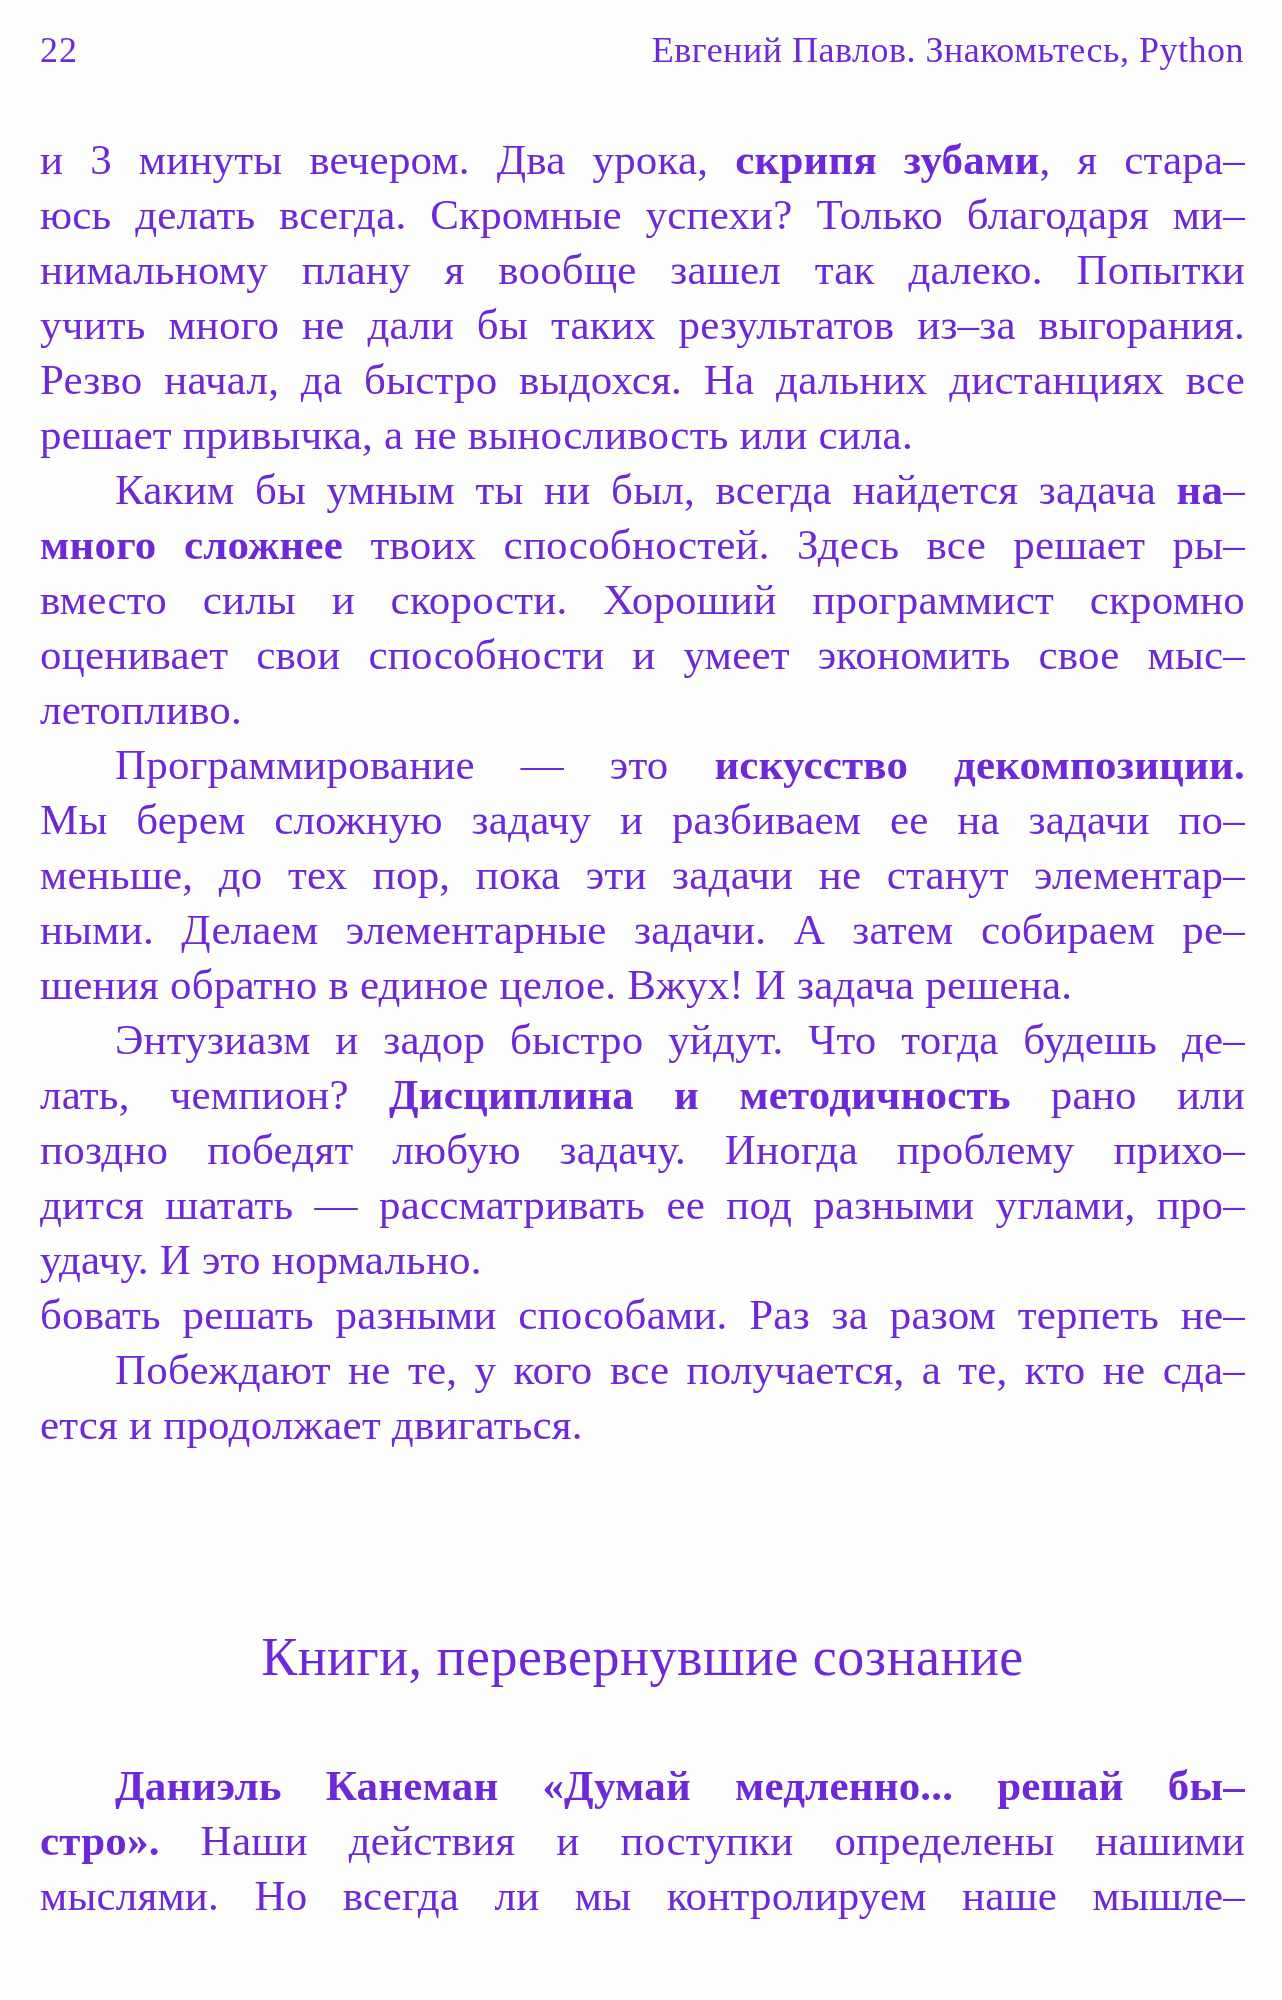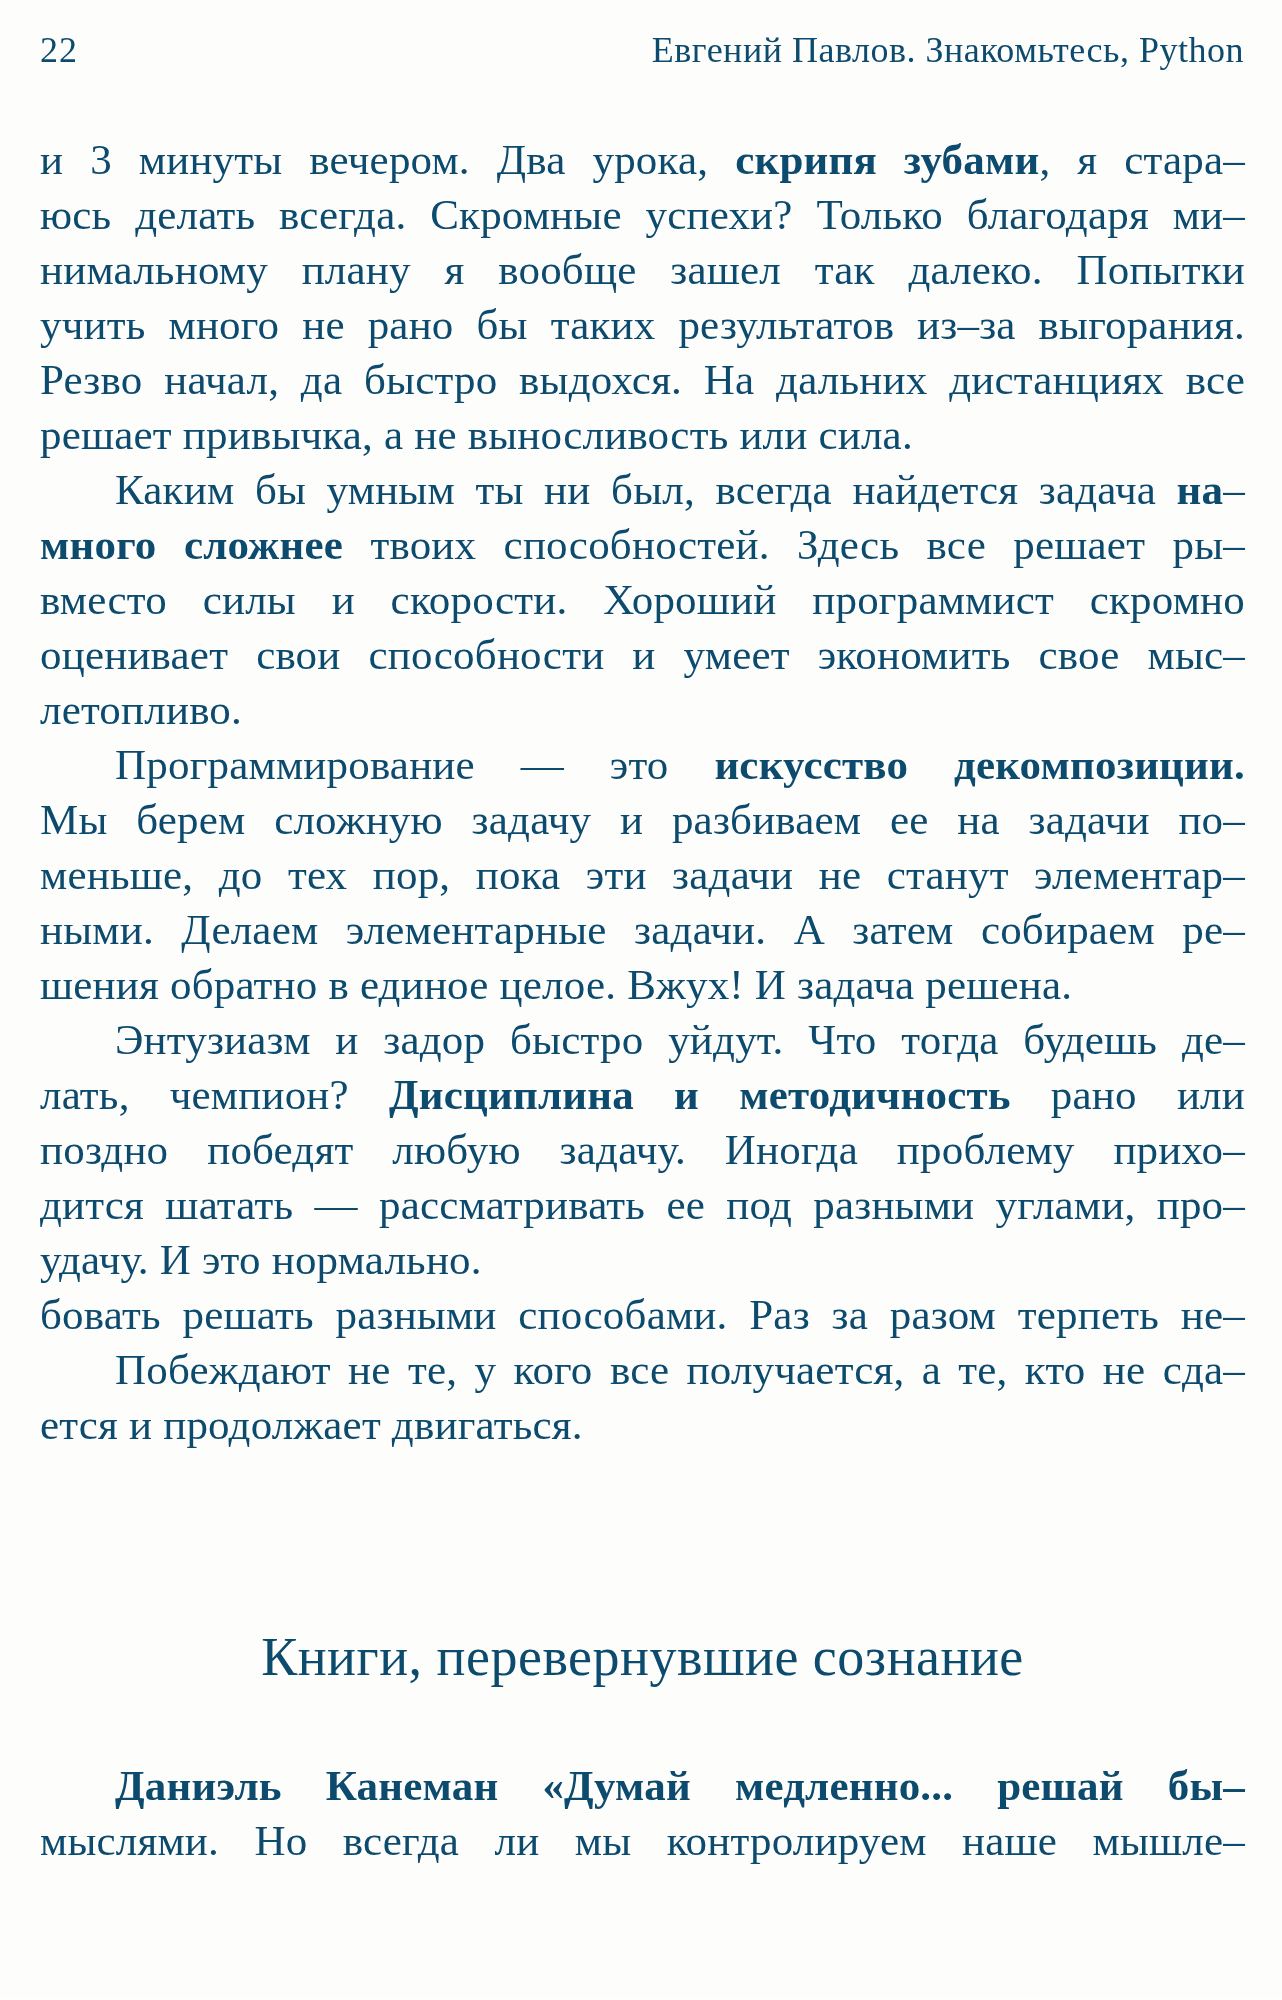--- a/index.html
+++ b/index.html
@@ -5,21 +5,21 @@
   html, body { margin: 0; padding: 0; }
   body {
     width: 1282px; height: 2000px;
     background: #ffffff;
     font-family: "Liberation Serif", "DejaVu Serif", serif;
   }
   .page {
     position: relative;
     width: 1282px; height: 1999px;
     background: #fdfdfc;
-    color: #0c4a6e;
+    color: #6d28d9;
     overflow: hidden;
   }
   .page-header {
     position: absolute;
     left: 40px; right: 38px; top: 28px;
     display: flex;
     justify-content: space-between;
     align-items: baseline;
     font-size: 36px;
     line-height: 44px;
@@ -65,21 +65,21 @@
   <header class="page-header">
     <span class="page-num">22</span>
     <span class="running-title">Евгений Павлов. Знакомьтесь, Python</span>
   </header>
 
   <main class="page-body">
       <div class="paragraph">
         <div class="line justify"><span>и 3 минуты вечером. Два урока, </span><b>скрипя зубами</b><span>, я стара–</span></div>
         <div class="line justify"><span>юсь делать всегда. Скромные успехи? Только благодаря ми–</span></div>
         <div class="line justify"><span>нимальному плану я вообще зашел так далеко. Попытки</span></div>
-        <div class="line justify"><span>учить много не рано бы таких результатов из–за выгорания.</span></div>
+        <div class="line justify"><span>учить много не дали бы таких результатов из–за выгорания.</span></div>
         <div class="line justify"><span>Резво начал, да быстро выдохся. На дальних дистанциях все</span></div>
         <div class="line left"><span>решает привычка, а не выносливость или сила.</span></div>
       </div>
       <div class="paragraph">
         <div class="line justify indent"><span>Каким бы умным ты ни был, всегда найдется задача </span><b>на</b><span>–</span></div>
         <div class="line justify"><b>много сложнее</b><span> твоих способностей. Здесь все решает ры–</span></div>
         <div class="line justify"><span>вместо силы и скорости. Хороший программист скромно</span></div>
         <div class="line justify"><span>оценивает свои способности и умеет экономить свое мыс–</span></div>
         <div class="line left"><span>летопливо.</span></div>
       </div>
@@ -98,16 +98,17 @@
         <div class="line left"><span>удачу. И это нормально.</span></div>
         <div class="line justify"><span>бовать решать разными способами. Раз за разом терпеть не–</span></div>
       </div>
       <div class="paragraph">
         <div class="line justify indent"><span>Побеждают не те, у кого все получается, а те, кто не сда–</span></div>
         <div class="line left"><span>ется и продолжает двигаться.</span></div>
       </div>
       <h2 class="section-heading">Книги, перевернувшие сознание</h2>
       <div class="paragraph">
         <div class="line justify indent"><b>Даниэль Канеман «Думай медленно... решай бы–</b></div>
+        <div class="line justify"><b>стро».</b><span> Наши действия и поступки определены нашими</span></div>
         <div class="line justify"><span>мыслями. Но всегда ли мы контролируем наше мышле–</span></div>
       </div>
     </main>
 </div>
 
 </body></html>

